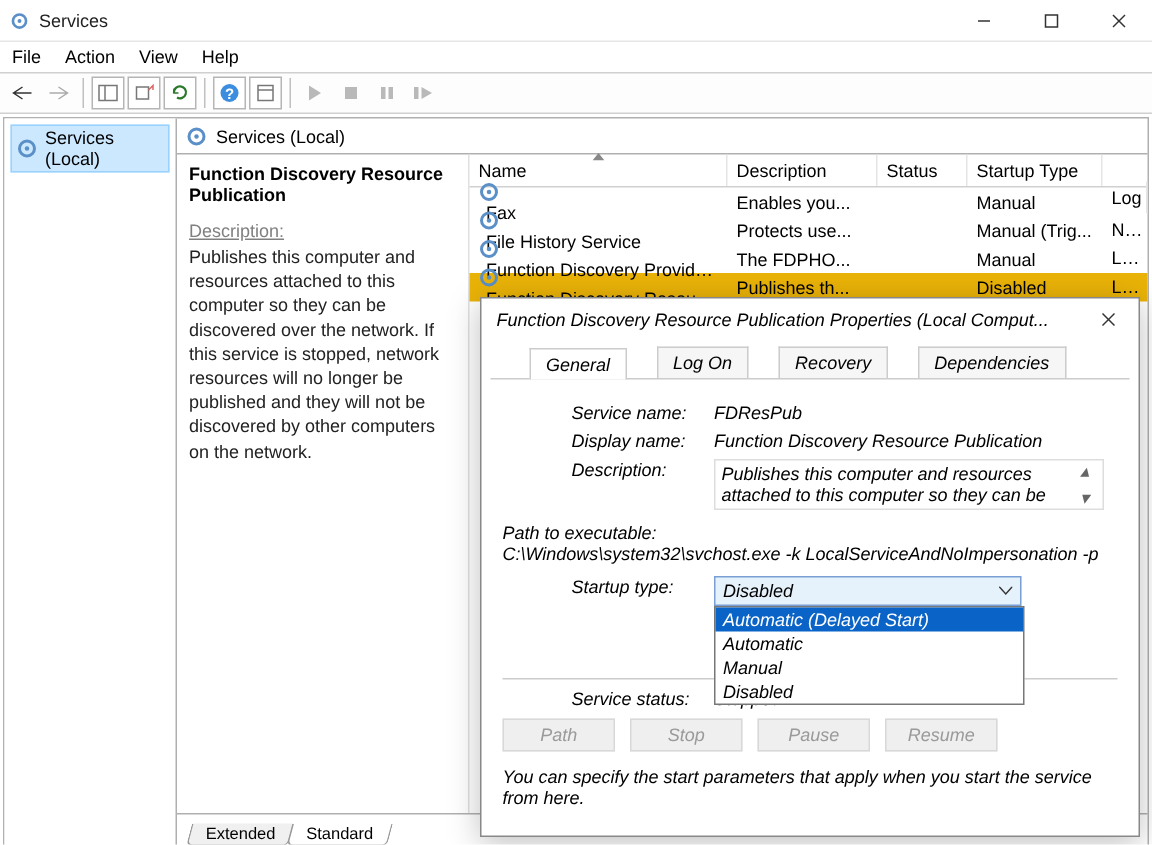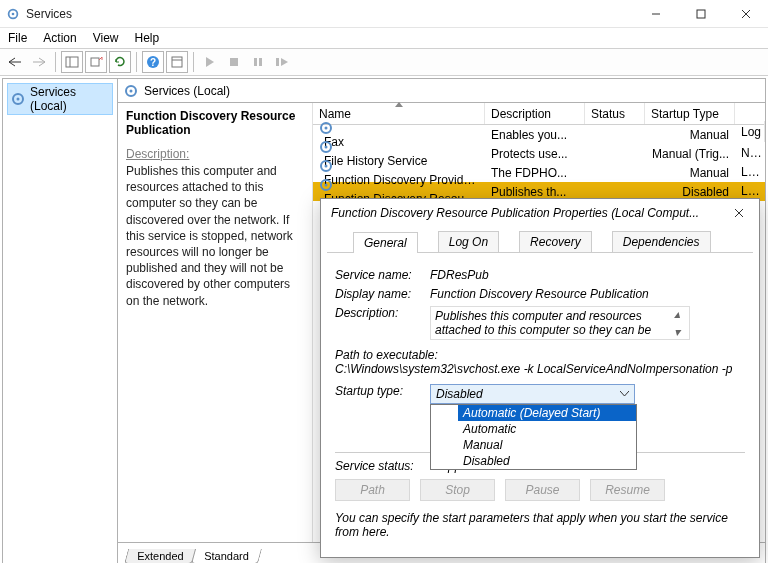--- a/index.html
+++ b/index.html
@@ -29,45 +29,45 @@
 .descpane { width:195px; border-right:1px solid #e0e0e0; padding:6px 8px; }
 .descpane .dtitle { font-weight:bold; margin-bottom:10px; }
 .descpane .dlabel { text-decoration:underline; color:#808080; margin-bottom:2px; }
 .descpane .dtext { color:#222; line-height:1.35; }
 
 .listpane { flex:1; display:flex; flex-direction:column; position:relative; }
 .lhead { display:flex; border-bottom:1px solid #d0d0d0; height:22px; align-items:center; font-size:12px; }
 .lhead .col { padding:0 6px; border-right:1px solid #e5e5e5; height:100%; display:flex; align-items:center; position:relative; }
 .cols .row { display:flex; height:19px; align-items:center; }
 .cols .cell { padding:0 6px; white-space:nowrap; overflow:hidden; text-overflow:ellipsis; }
-.c-name{width:172px;} .c-desc{width:100px;} .c-stat{width:60px;} .c-start{width:90px;text-align:right;} .c-log{width:30px;margin-top:36px;}
+.c-name{width:172px;} .c-desc{width:100px;} .c-stat{width:60px;} .c-start{width:90px;} .c-log{width:30px;margin-top:36px;}
 .gearico { width:14px; height:14px; margin-right:5px; flex-shrink:0;}
 .row.sel { background:#eab308; }
 
 .tabsbottom { height:22px; border-top:1px solid #b0b0b0; display:flex; align-items:flex-end; padding-left:8px; }
 .btab { border:1px solid #999; border-top:none; border-radius:0 0 4px 4px; padding:1px 10px; font-size:11px; margin-right:-1px; background:#f0f0f0; transform:skewX(-15deg);}
 .btab span{display:inline-block;transform:skewX(15deg);}
 .btab.act{background:#fff;}
 
 .dialog { position:absolute; left:320px; top:198px; width:440px; height:360px; background:#fff; border:1px solid #888; box-shadow:0 4px 20px rgba(0,0,0,.25); z-index:10;font-style:italic; }
 .dlg-title { height:28px; display:flex; align-items:center; padding-left:10px; font-size:12px; }
 .dlg-close { margin-left:auto; width:40px; height:28px; display:flex; align-items:center; justify-content:center; }
 .dlg-tabs { display:flex; padding:4px 8px 0; border-bottom:1px solid #ccc; margin:0 6px; }
 .dlg-tab { border:1px solid #ccc; border-bottom:none; padding:3px 10px; font-size:12px; background:#f6f6f6; margin-right:2px;margin-left:18px; }
 .dlg-tab.act { background:#fff; position:relative; top:1px; }
 .dlg-body { padding:10px 14px; font-size:12px; }
 .frow { display:flex; margin:5px 0; align-items:flex-start; }
-.flabel { width:95px; }
+.flabel { width:95px;margin-left:46px; }
 .fval { flex:1; }
 .descbox { border:1px solid #ddd; padding:2px 4px; width:260px; height:34px; overflow:hidden; position:relative;}
 .descbox .scr { position:absolute; right:1px; top:0; width:14px; height:100%; display:flex; flex-direction:column; color:#666;}
 .selbox { border:1px solid #7a9fd4; background:#e5f1fb; width:205px; height:20px; display:flex; align-items:center; padding:0 5px; position:relative; }
 .selbox .chv { margin-left:auto; }
 .dropdown { position:absolute; left:-1px; top:19px; width:207px; border:1px solid #777; background:#fff; z-index:20; }
-.dopt { padding:1px 5px;margin-left:27px; }
+.dopt { padding:1px 5px; }
 .dopt.hl { background:#0a64c8; color:#fff; }
 .hr { border-top:1px solid #ccc; margin:12px 0 6px; }
 .btnrow { display:flex; gap:10px; margin-top:6px; }
 .dbtn { width:75px; height:22px; background:#efefef; border:1px solid #d8d8d8; color:#9a9a9a; display:flex; align-items:center; justify-content:center; font-size:12px;}
 
 .rstrip { position:absolute; right:4px; top:202px; width:32px; z-index:5; }
 .rstrip .rr { height:19px; font-size:12px; padding-left:2px; overflow:hidden; white-space:nowrap;}
 svg { display:block; }
 .sortarr{position:absolute;left:50%;top:-1px;transform:translateX(-50%);}
 </style>

